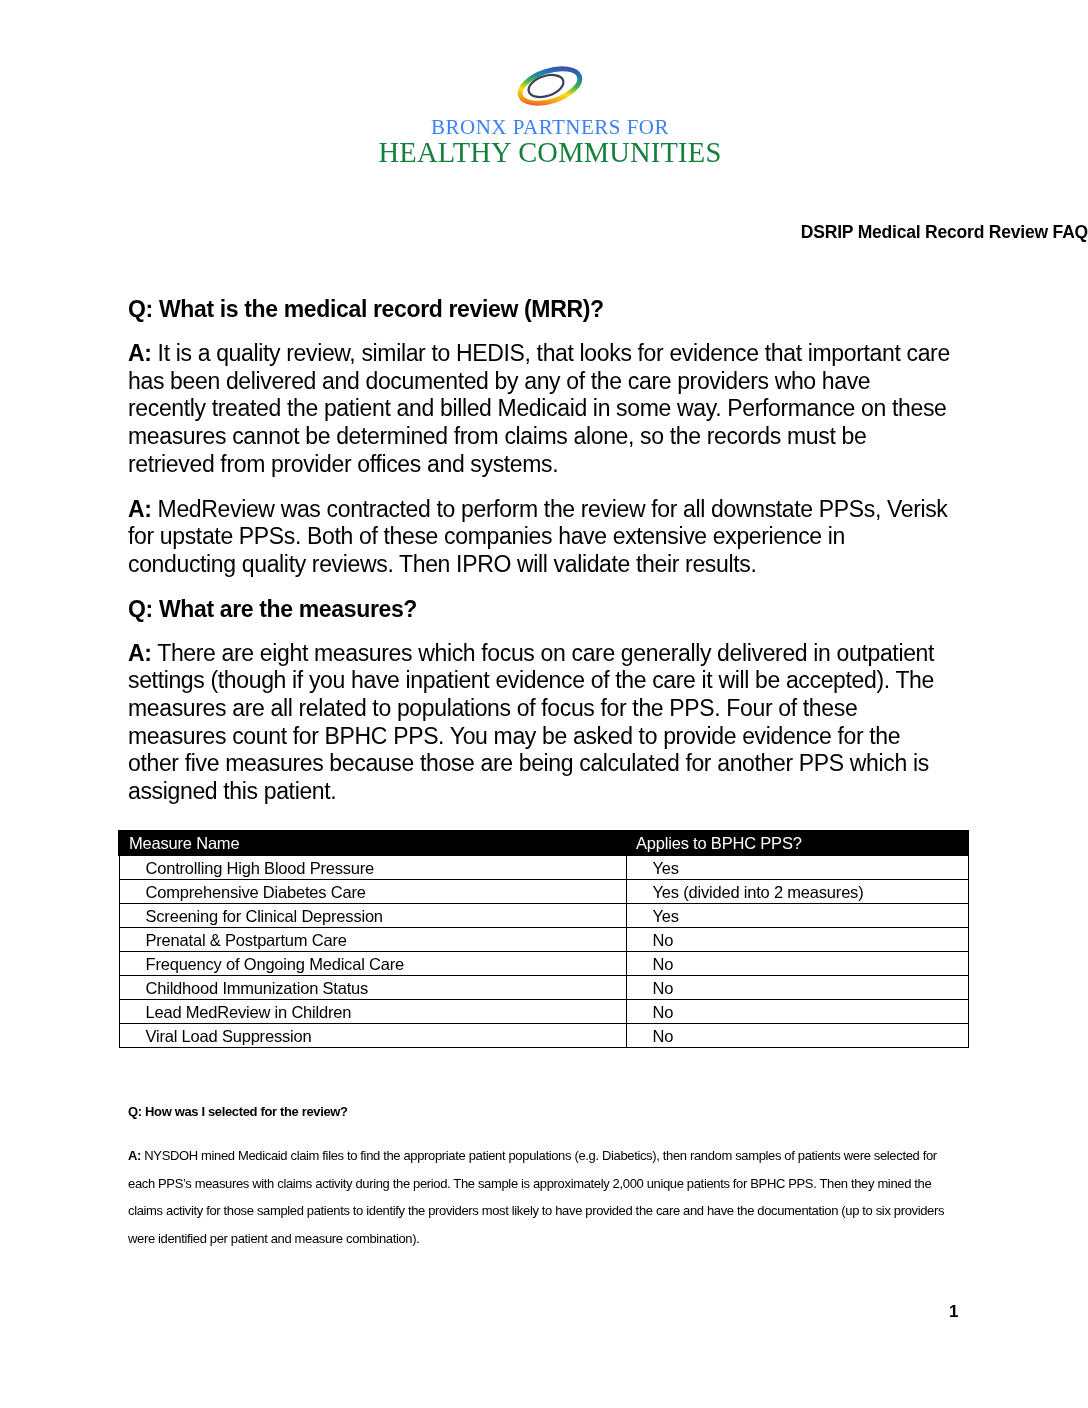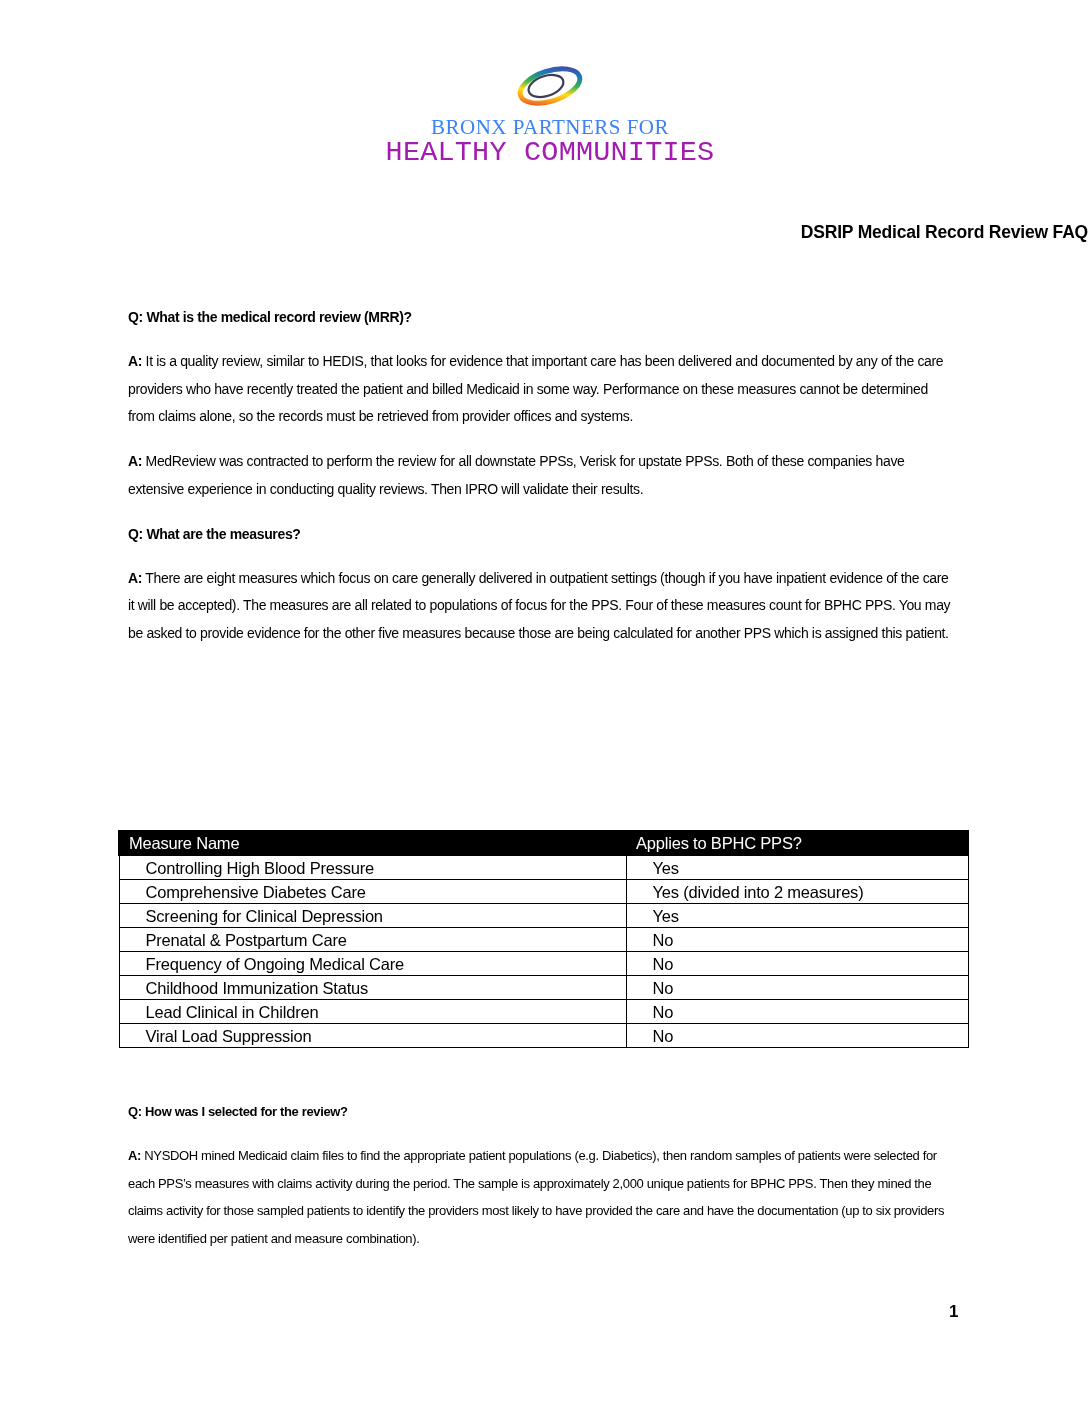--- a/index.html
+++ b/index.html
@@ -2,25 +2,25 @@
 <html><head>
   <meta charset="utf-8">
   <style>
     html, body { margin: 0; padding: 0; background: #ffffff; }
     body { width: 1088px; height: 1408px; position: relative; overflow: hidden;
            font-family: "Liberation Sans", "DejaVu Sans", sans-serif; color: #000; }
     .logo { position: absolute; left: 360px; top: 62px; width: 380px; text-align: center; }
     .logo-mark { display: block; margin: 0 auto; }
     .logo-line1 { font-family: "Liberation Serif", "DejaVu Serif", serif; font-size: 21px; letter-spacing: 0.5px;
                   color: #3b82f6; margin-top: 6px; line-height: 22px; }
-    .logo-line2 { font-family: Liberation Mono, monospace; font-size: 28.5px; letter-spacing: 0.2px;
-                  color: #a21caf; line-height: 30px; }
+    .logo-line2 { font-family: Liberation Serif, serif; font-size: 28.5px; letter-spacing: 0.2px;
+                  color: #15803d; line-height: 30px; }
     .doc-title { position: absolute; top: 222px; left: 0; width: 1088px; text-align: right;
                  font-weight: bold; font-size: 17.5px; letter-spacing: -0.2px; }
-    .content { position: absolute; left: 128px; top: 304px; width: 840px; font-size: 14px; letter-spacing: -0.35px; }
+    .content { position: absolute; left: 128px; top: 296px; width: 840px; font-size: 23px; letter-spacing: -0.35px; }
     .q { font-weight: bold; line-height: 27px; margin: 0 0 17px 0; }
     .a { line-height: 27.7px; margin: 0 16px 17px 0; }
     .a b { font-weight: bold; }
     table.measures { position: absolute; left: 118px; top: 830px; width: 851px; border-collapse: collapse;
                      font-size: 16.5px; letter-spacing: -0.2px; }
     table.measures th { background: #000; color: #fff; font-weight: normal; text-align: left;
                         padding: 0 0 0 9px; height: 22px; border: 2px solid #000; margin-top: 31px; }
     table.measures td { border: 1.5px solid #000; padding: 0 0 0 26px; height: 23px; line-height: 22px; }
     table.measures td.col1, table.measures th.col1 { width: 480px; }
     .page-number { position: absolute; left: 949px; top: 1302px; font-weight: bold; font-size: 17px; }
@@ -86,21 +86,21 @@
     </tr>
     <tr>
       <td class="col1">Frequency of Ongoing Medical Care</td>
       <td>No</td>
     </tr>
     <tr>
       <td class="col1">Childhood Immunization Status</td>
       <td>No</td>
     </tr>
     <tr>
-      <td class="col1">Lead Clinical in Children</td>
+      <td class="col1">Lead MedReview in Children</td>
       <td>No</td>
     </tr>
     <tr>
       <td class="col1">Viral Load Suppression</td>
       <td>No</td>
     </tr>
   </tbody>
 </table>
 
 <div class="lower">

